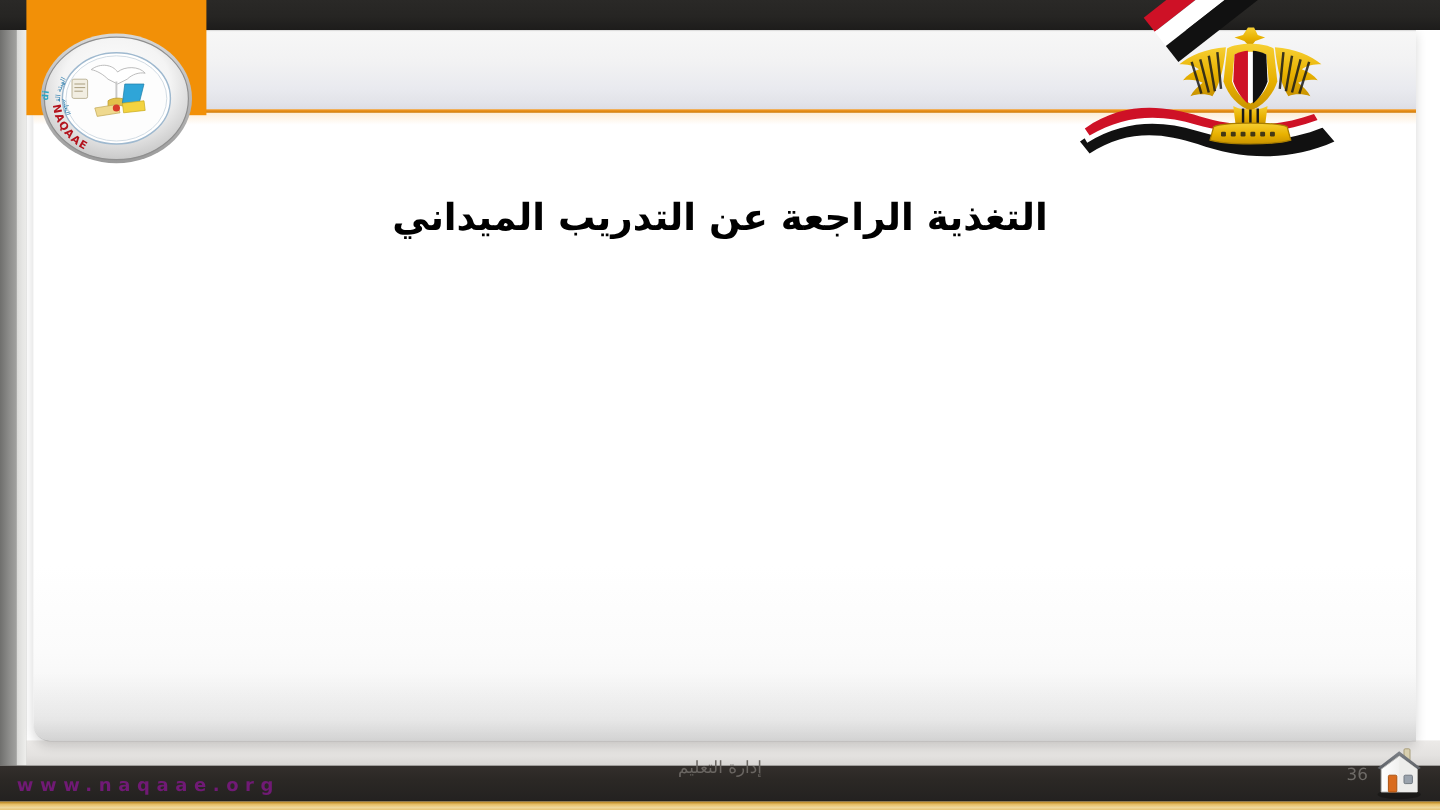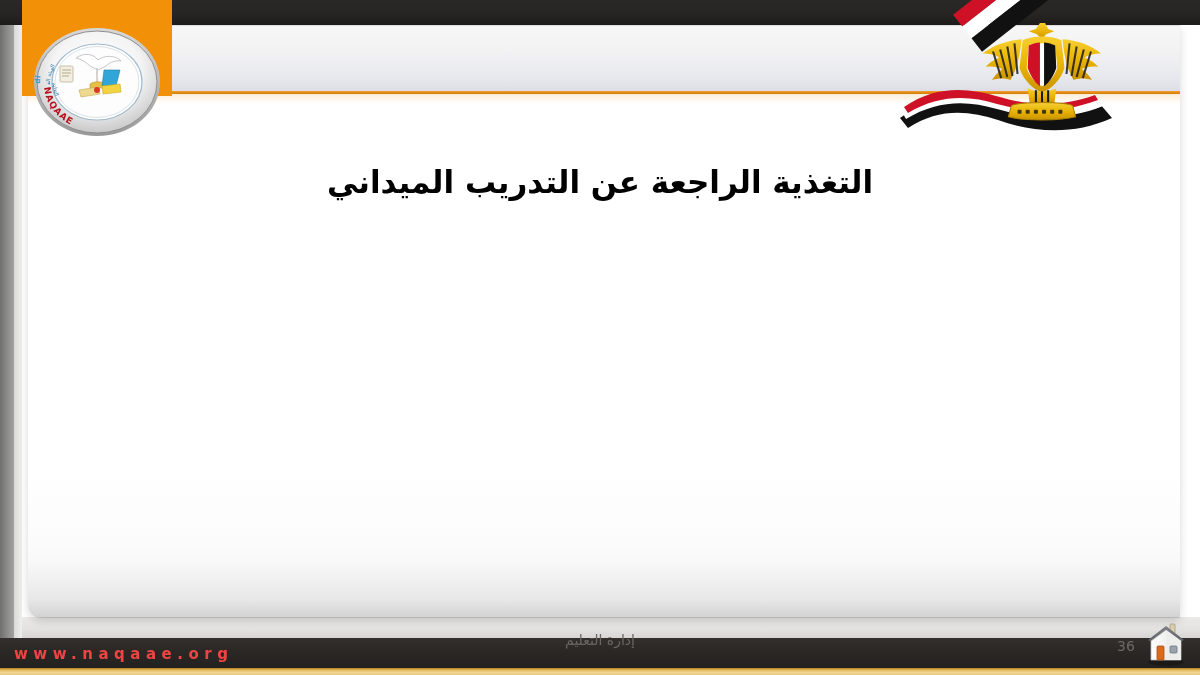--- a/index.html
+++ b/index.html
@@ -180,41 +180,41 @@
     width: 1200px; height: 7px;
     background: linear-gradient(180deg, #b5801a 0%, #e8c06a 35%, #f0d79a 70%, #e7c477 100%);
     z-index: 7;
   }
   .footer-url {
     position: absolute;
     left: 14px; top: 645px;
     font-family: "DejaVu Sans", "Liberation Sans", sans-serif;
     font-size: 15px;
     font-weight: bold;
-    color: #ef4444;
+    color: #701a75;
     letter-spacing: 5.5px;
     z-index: 8;
     direction: ltr;
   }
   .footer-center {
     position: absolute;
     left: 0; top: 632px;
     width: 1200px;
     text-align: center;
     font-family: "DejaVu Sans", "Liberation Sans", sans-serif;
     font-size: 14px;
     color: #6a6662;
     direction: rtl;
     z-index: 8;
   }
   .footer-page {
     position: absolute;
     left: 1112px; top: 638px;
     width: 28px;
-    text-align: center;
+    text-align: right;
     font-family: "DejaVu Sans", "Liberation Sans", sans-serif;
     font-size: 14px;
     color: #6d6a66;
     z-index: 8;
     direction: ltr;
   }
   .home-icon {
     position: absolute;
     left: 1140px; top: 616px;
     width: 52px; height: 52px;

